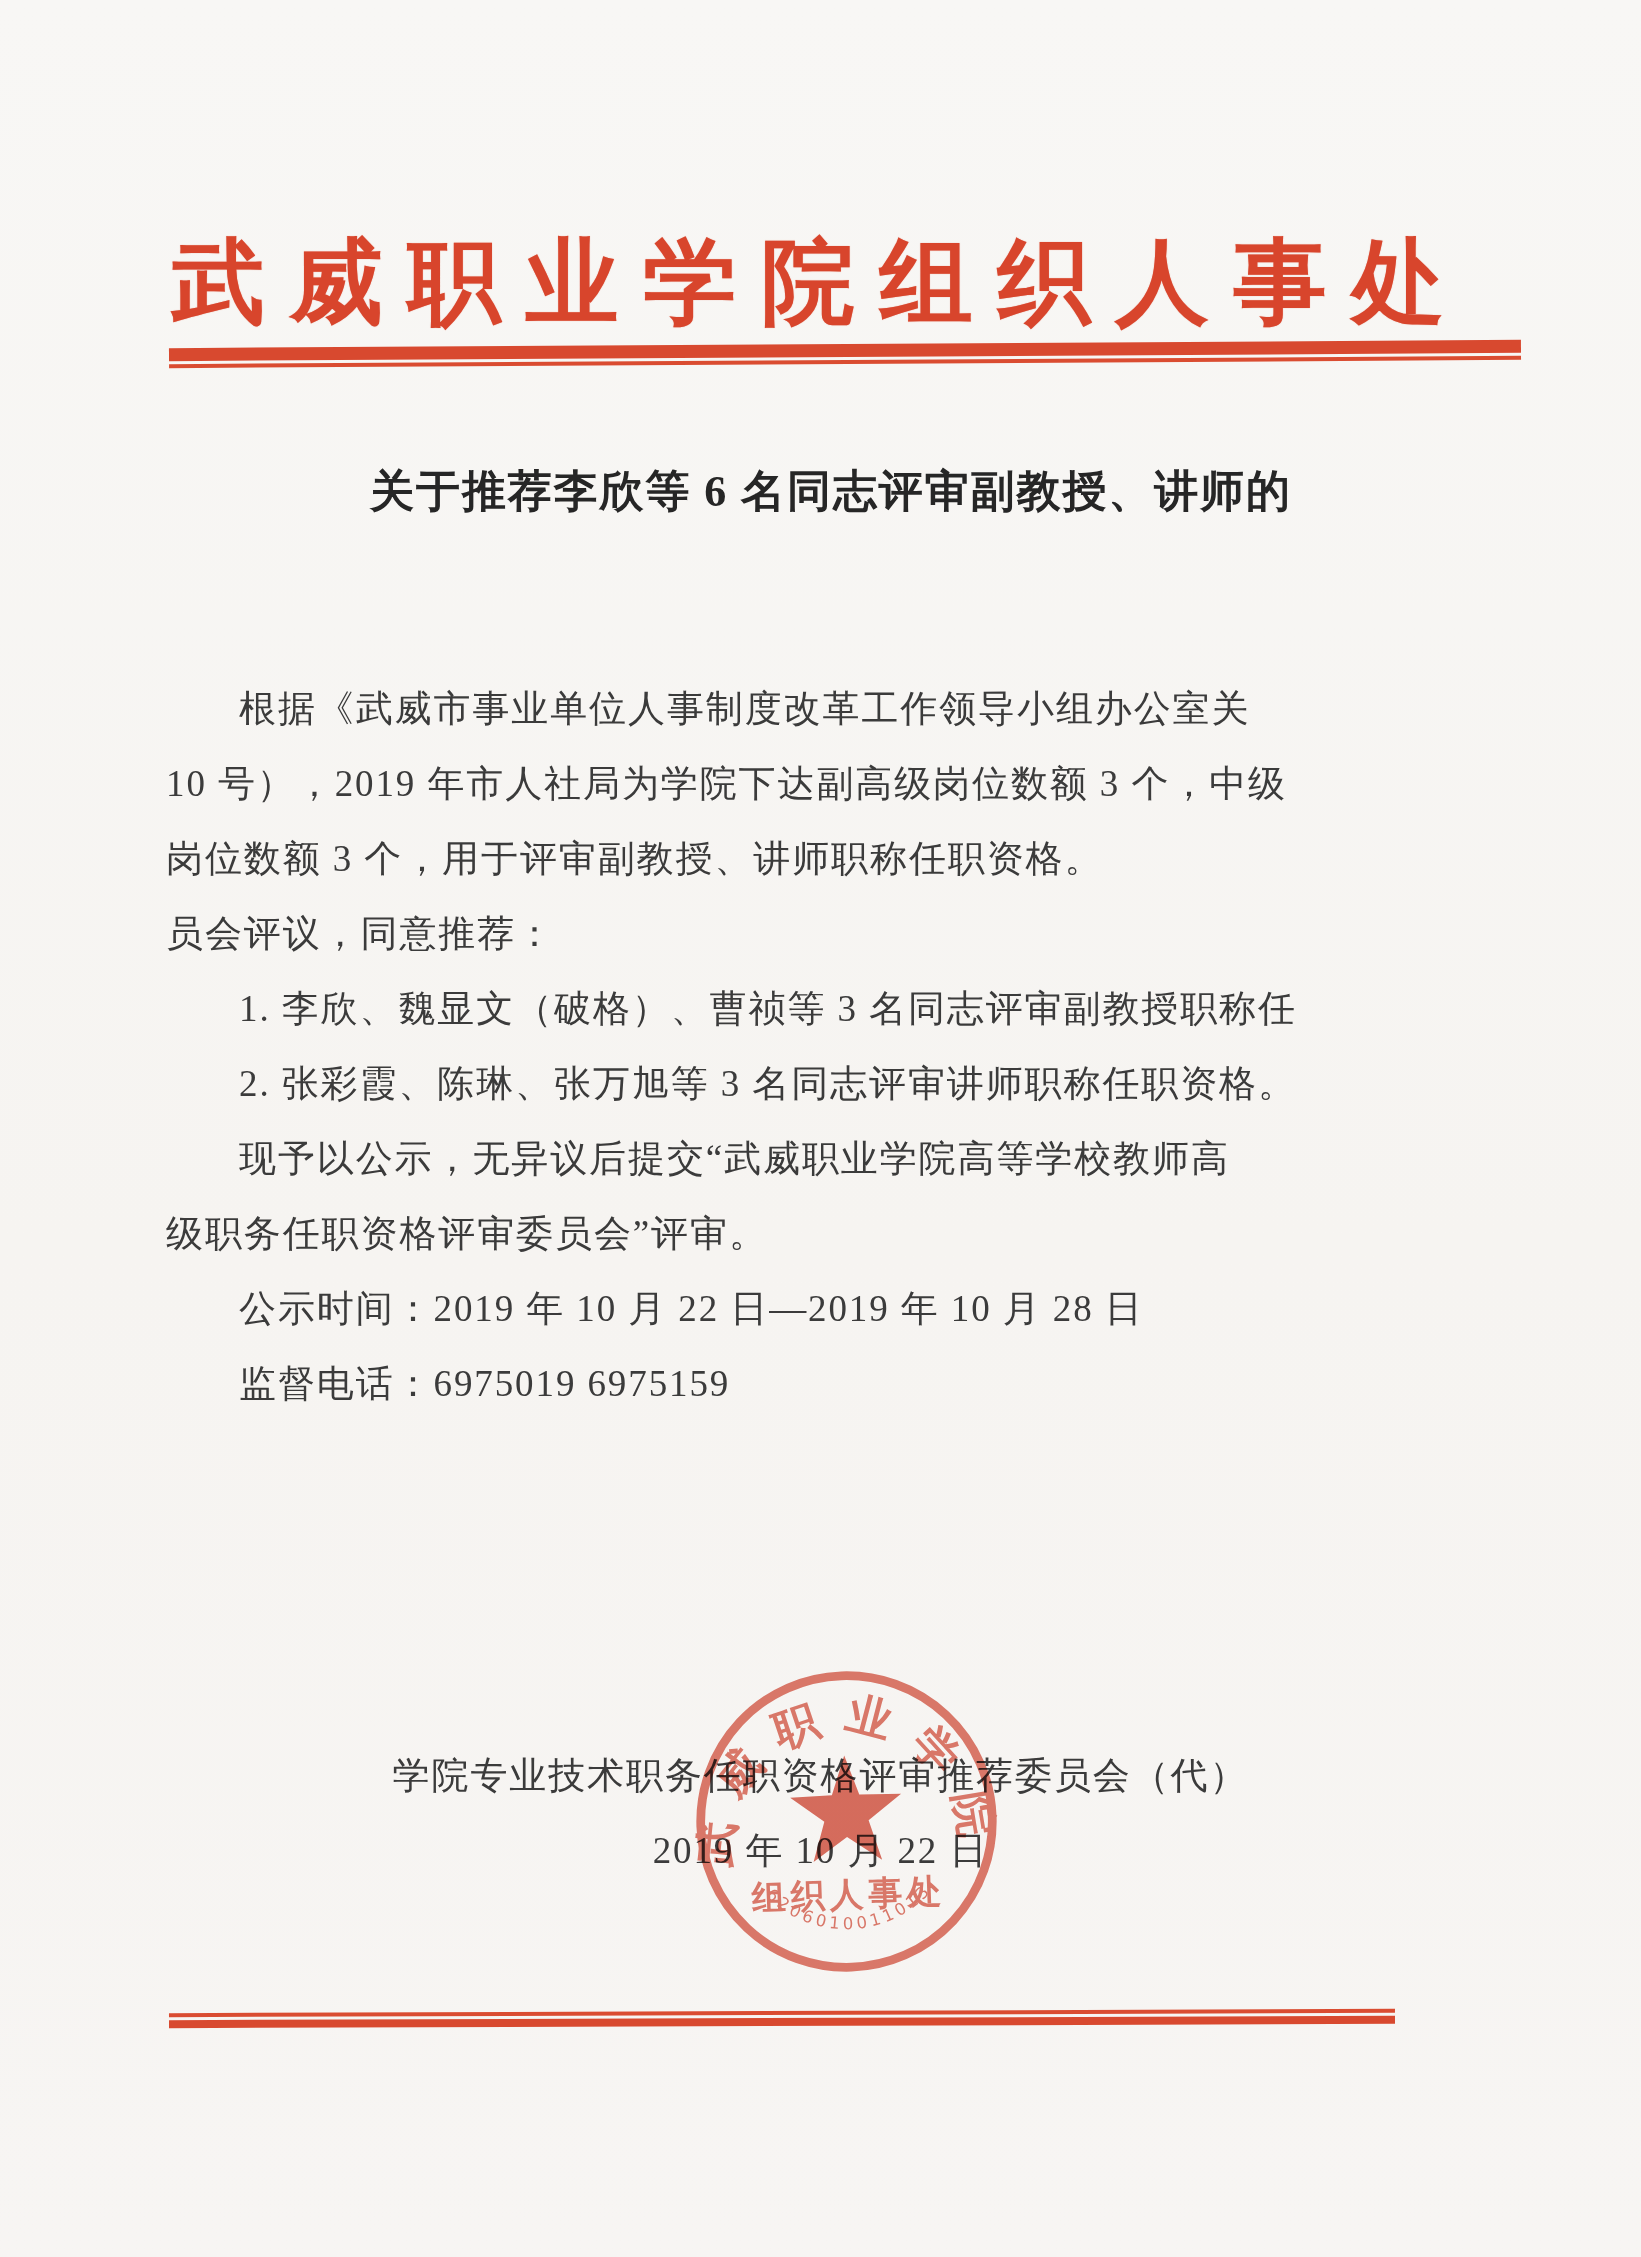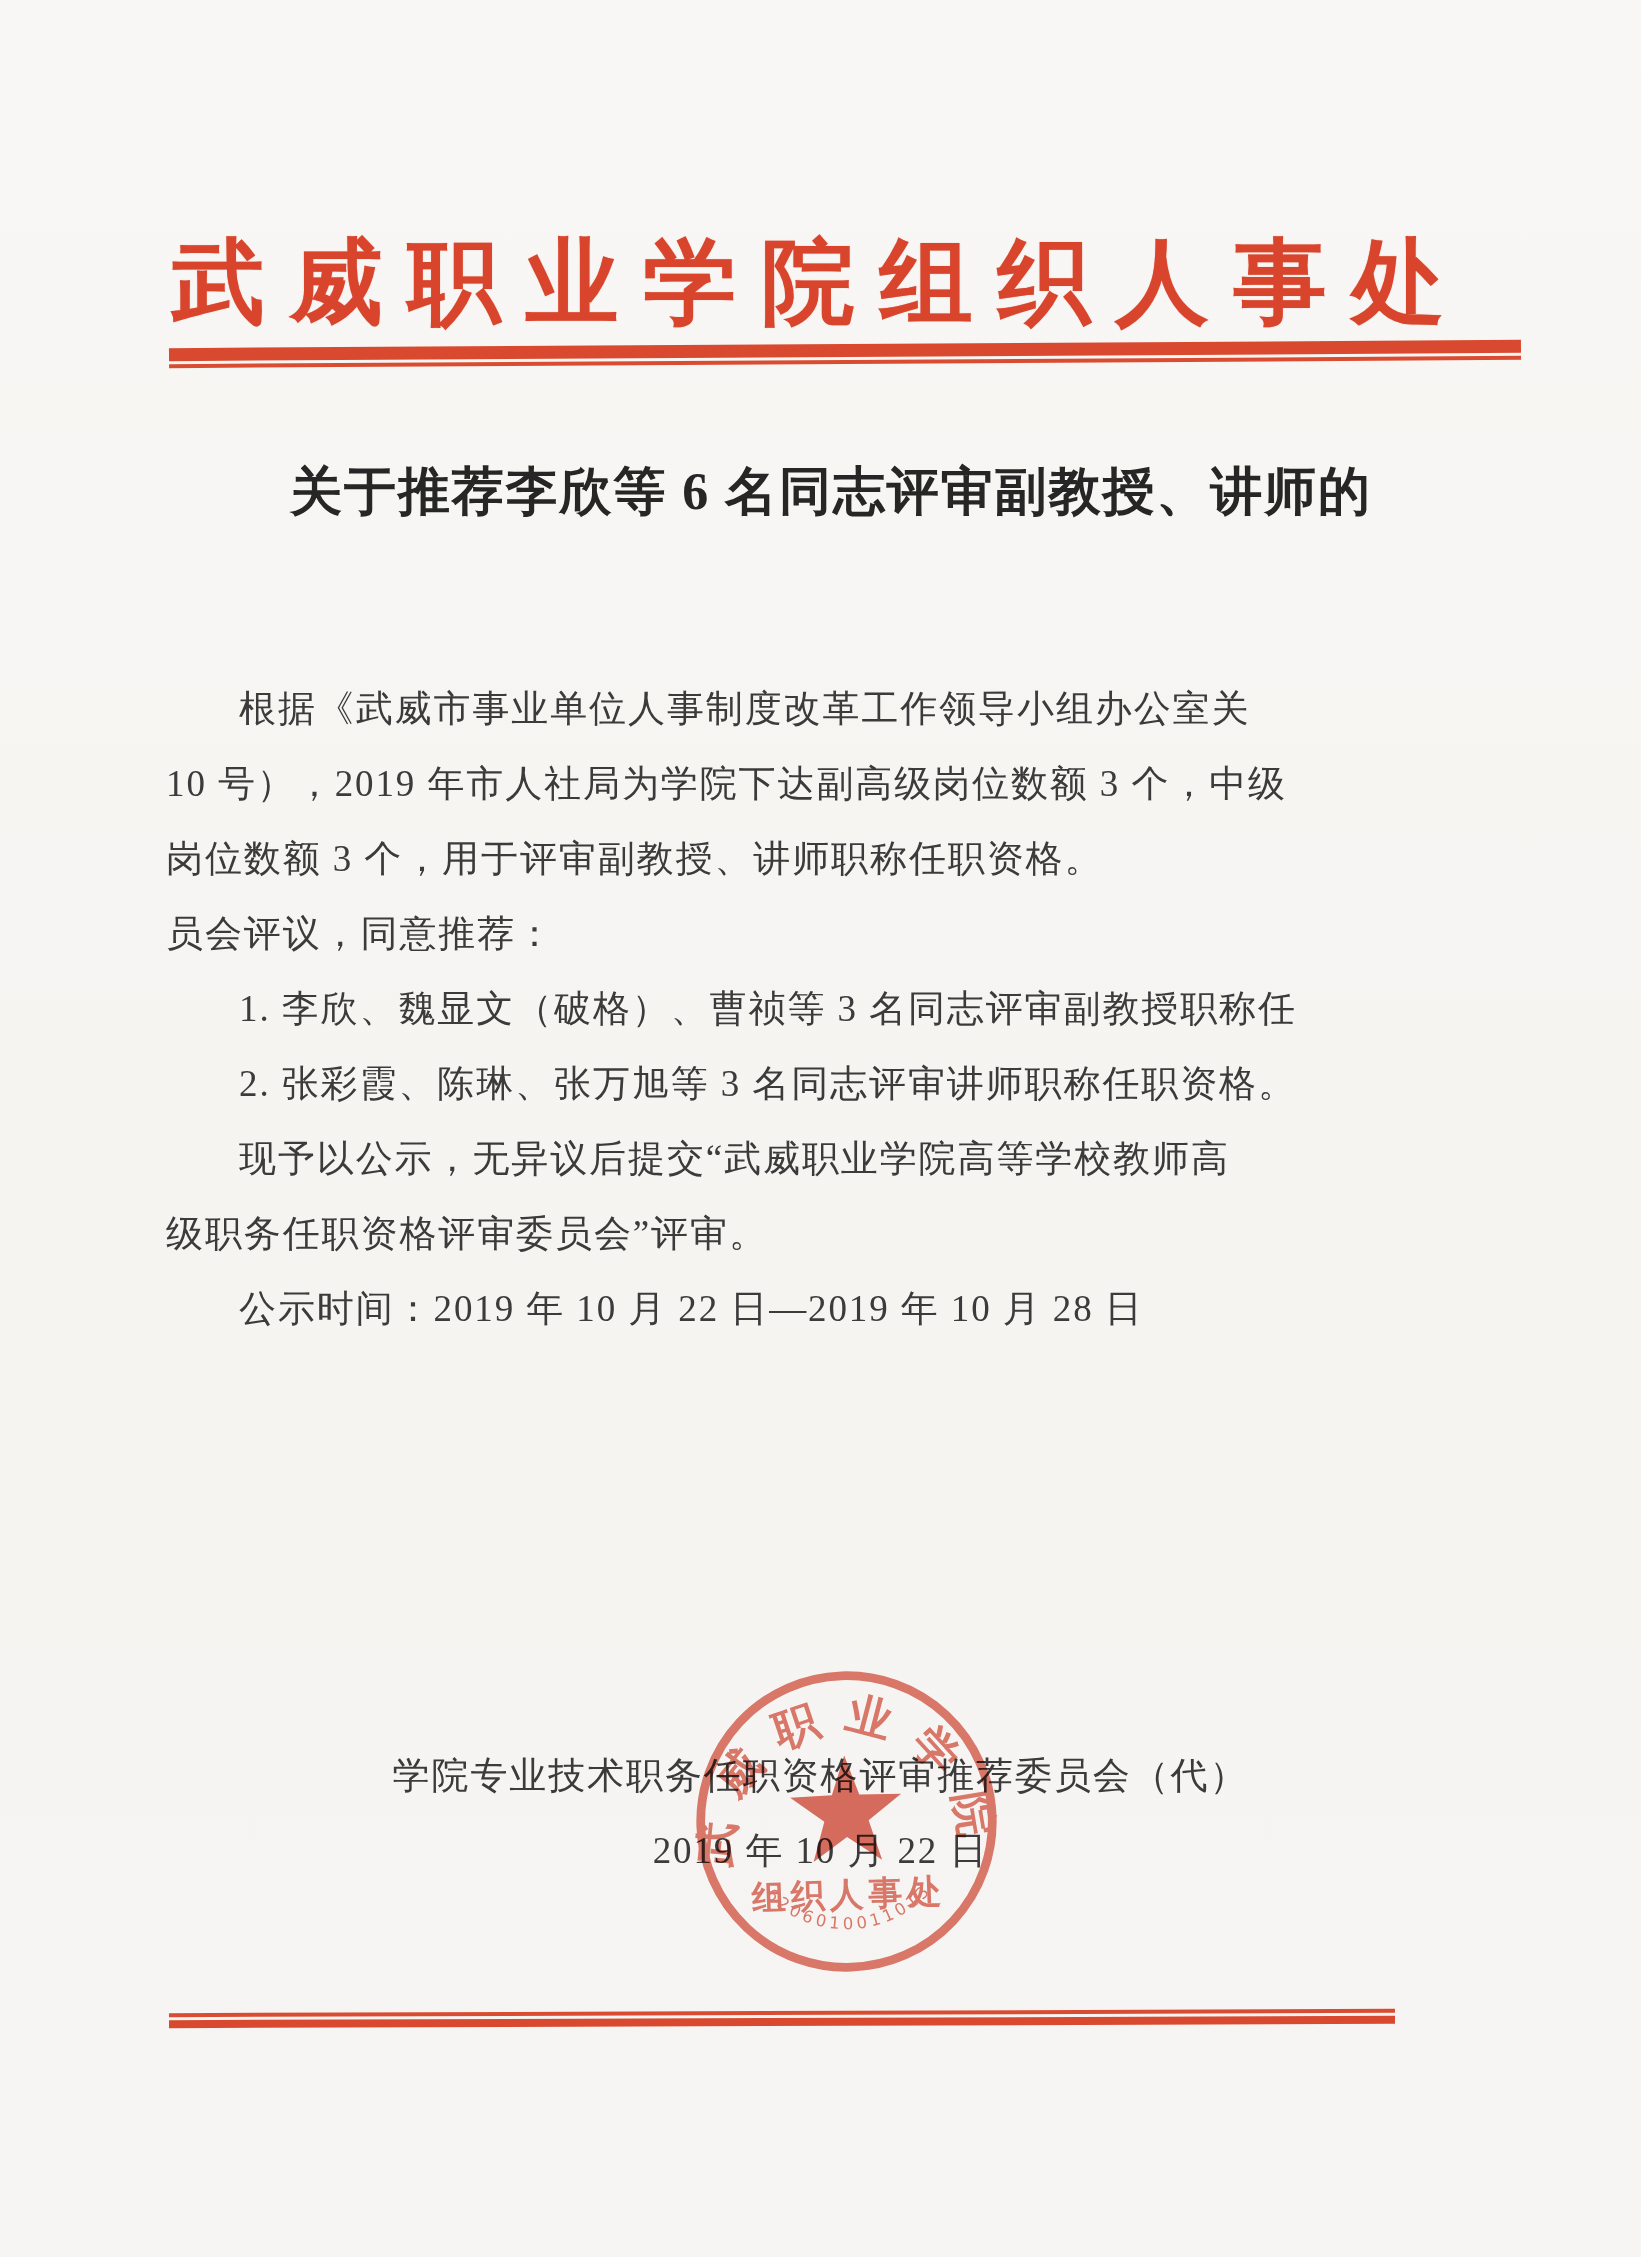--- a/index.html
+++ b/index.html
@@ -33,21 +33,21 @@
     transform: rotate(-0.35deg);
   }
   .rule-top .thick { height: 12.6px; background: #d8492f; }
   .rule-top .thin  { height: 3.9px;  background: #da4c31; margin-top: 3.9px; }
 
   
   .title {
     position: absolute;
     top: 458px; left: 0; right: 0;
     text-align: center;
-    font-size: 52px;
+    font-size: 44px;
     font-weight: bold;
     line-height: 68px;
     color: #262626;
     letter-spacing: 1.9px;
     white-space: nowrap;
     padding-left: 21px;
   }
 
   
   .body {
@@ -120,20 +120,21 @@
   <div class="body">
       <div class="body-line indent">根据《武威市事业单位人事制度改革工作领导小组办公室关</div>
       <div class="body-line">10 号），2019 年市人社局为学院下达副高级岗位数额 3 个，中级</div>
       <div class="body-line">岗位数额 3 个，用于评审副教授、讲师职称任职资格。</div>
       <div class="body-line">员会评议，同意推荐：</div>
       <div class="body-line indent">1. 李欣、魏显文（破格）、曹祯等 3 名同志评审副教授职称任</div>
       <div class="body-line indent">2. 张彩霞、陈琳、张万旭等 3 名同志评审讲师职称任职资格。</div>
       <div class="body-line indent">现予以公示，无异议后提交“武威职业学院高等学校教师高</div>
       <div class="body-line">级职务任职资格评审委员会”评审。</div>
       <div class="body-line indent">公示时间：2019 年 10 月 22 日—2019 年 10 月 28 日</div>
+      <div class="body-line indent">监督电话：6975019  6975159</div>
     </div>
 
   <div class="closing">
     <div class="committee">学院专业技术职务任职资格评审推荐委员会（代）</div>
     <div class="date">2019 年 10 月 22 日</div>
   </div>
 
   <svg class="seal" viewBox="0 0 320 320" xmlns="http://www.w3.org/2000/svg">
     <defs>
       <path id="arcTop" d="M 42 185 A 118 118 0 1 1 278 185" fill="none"></path>

